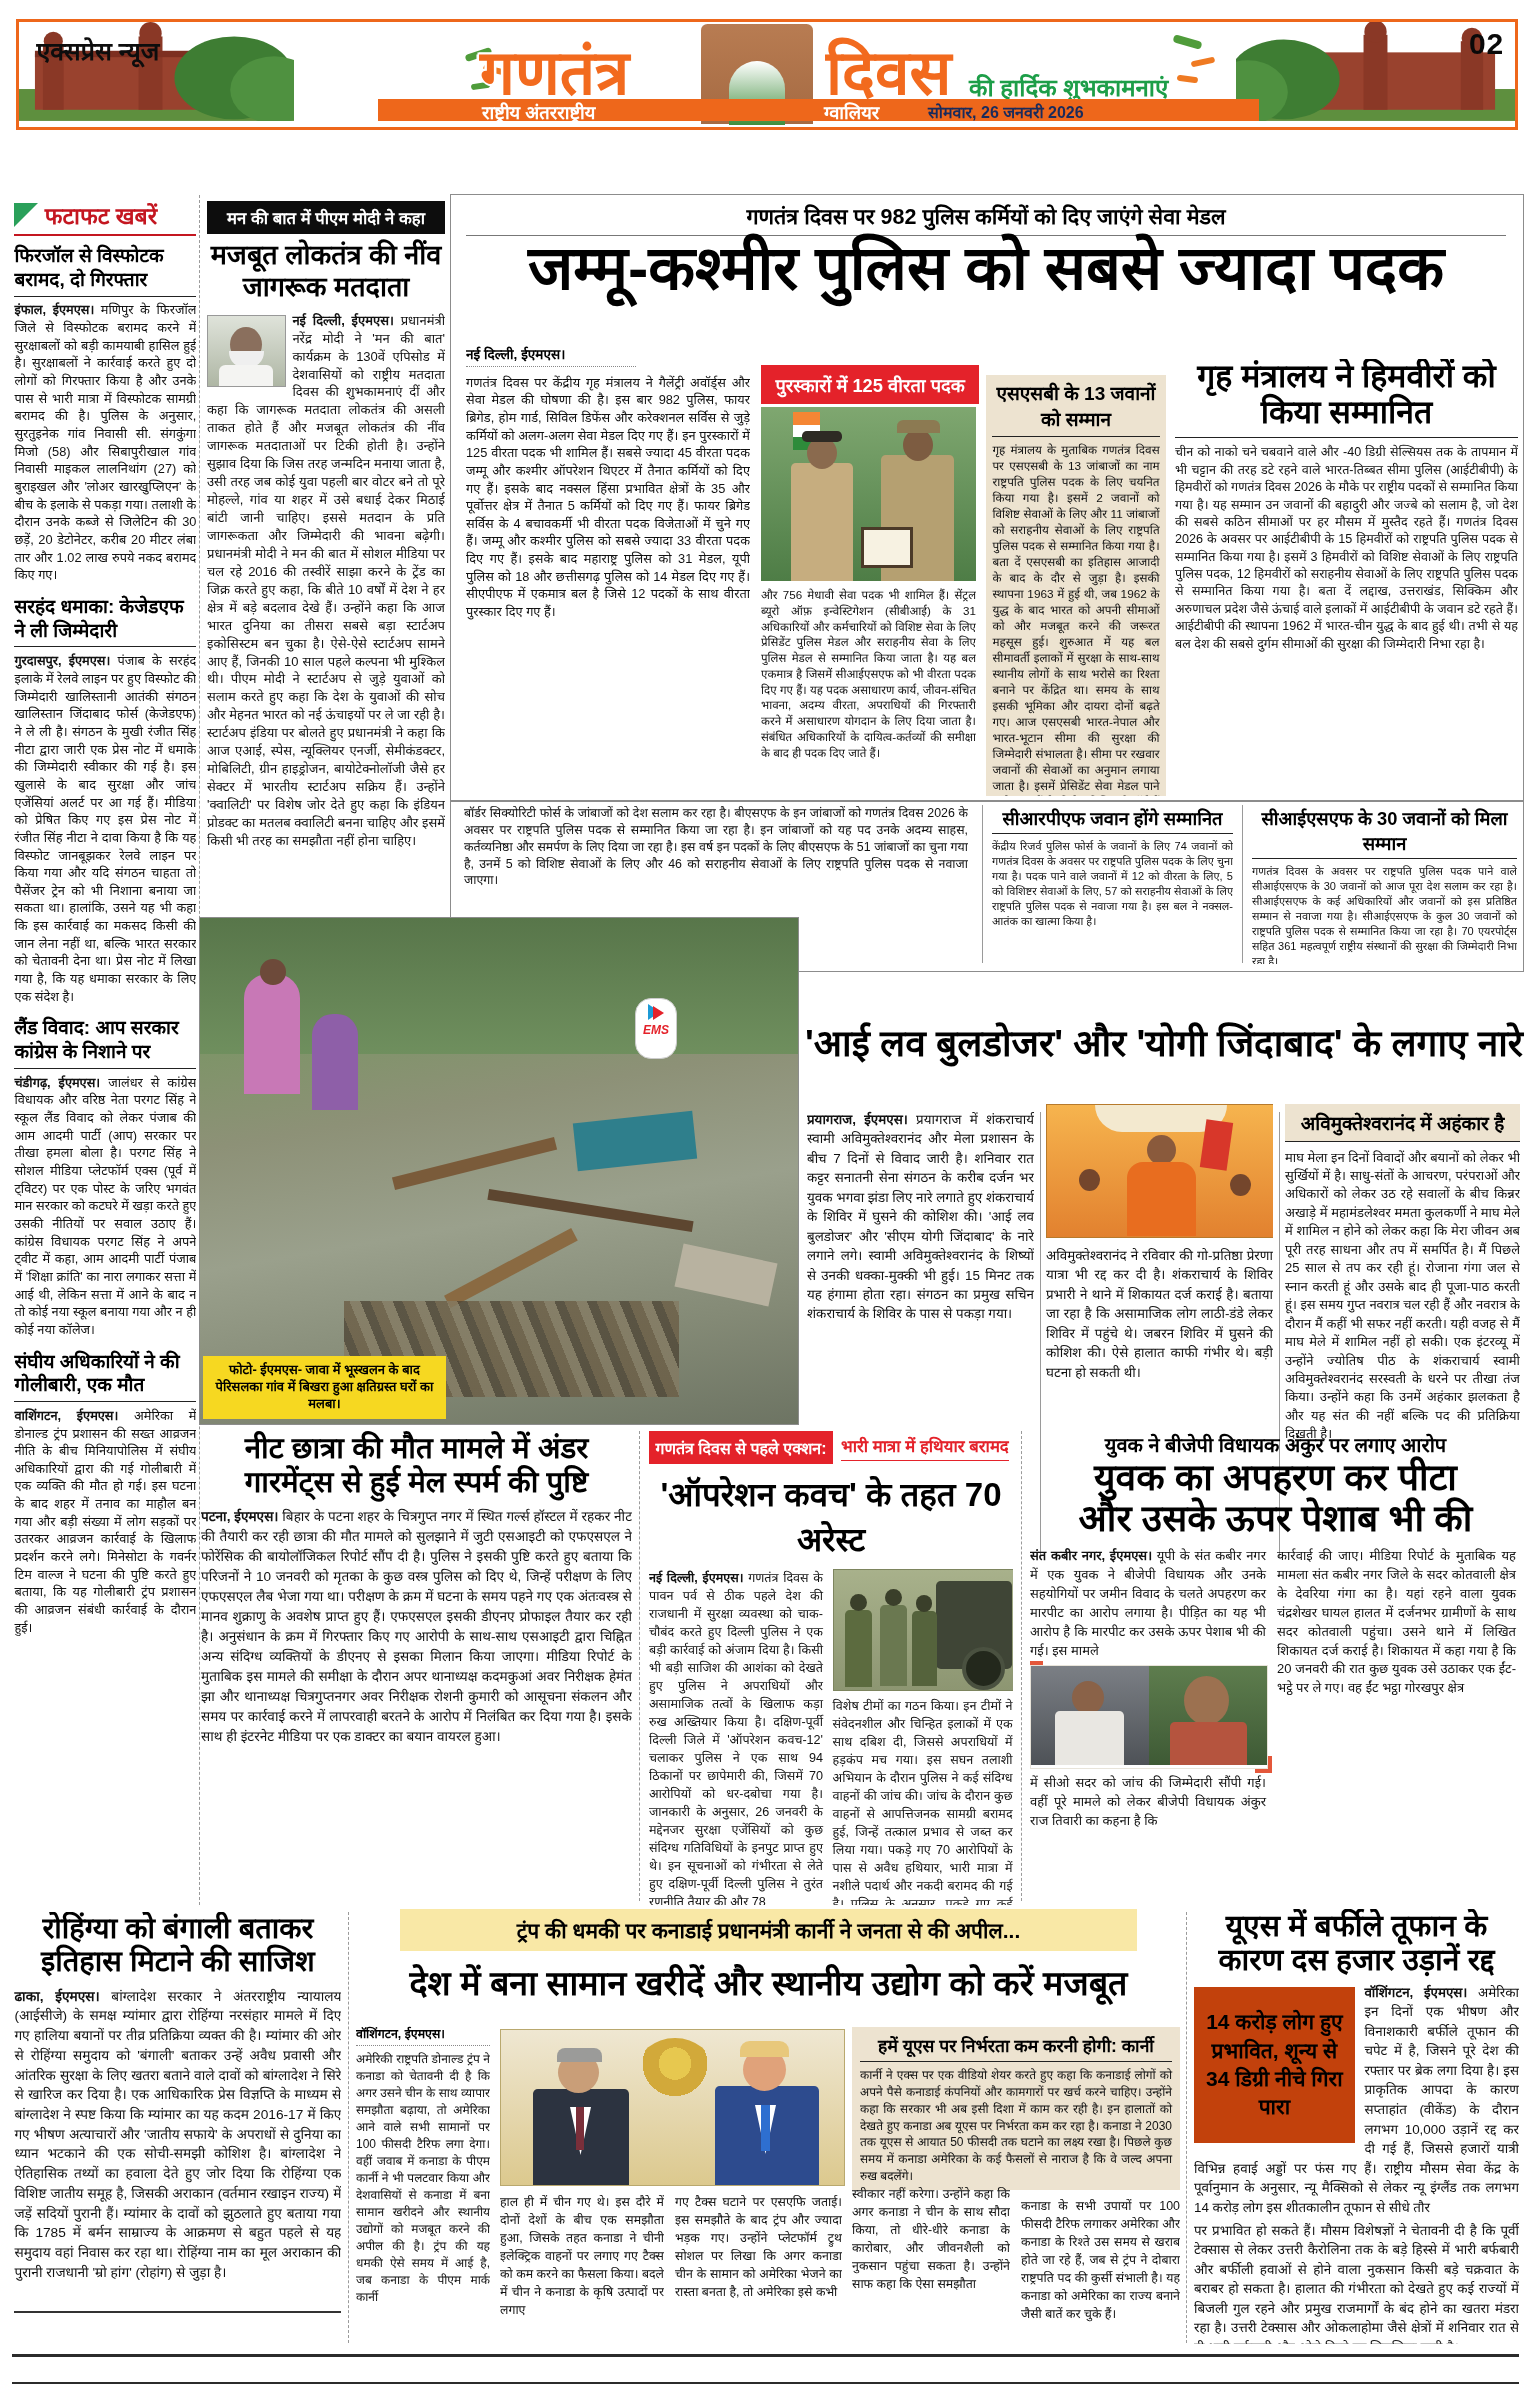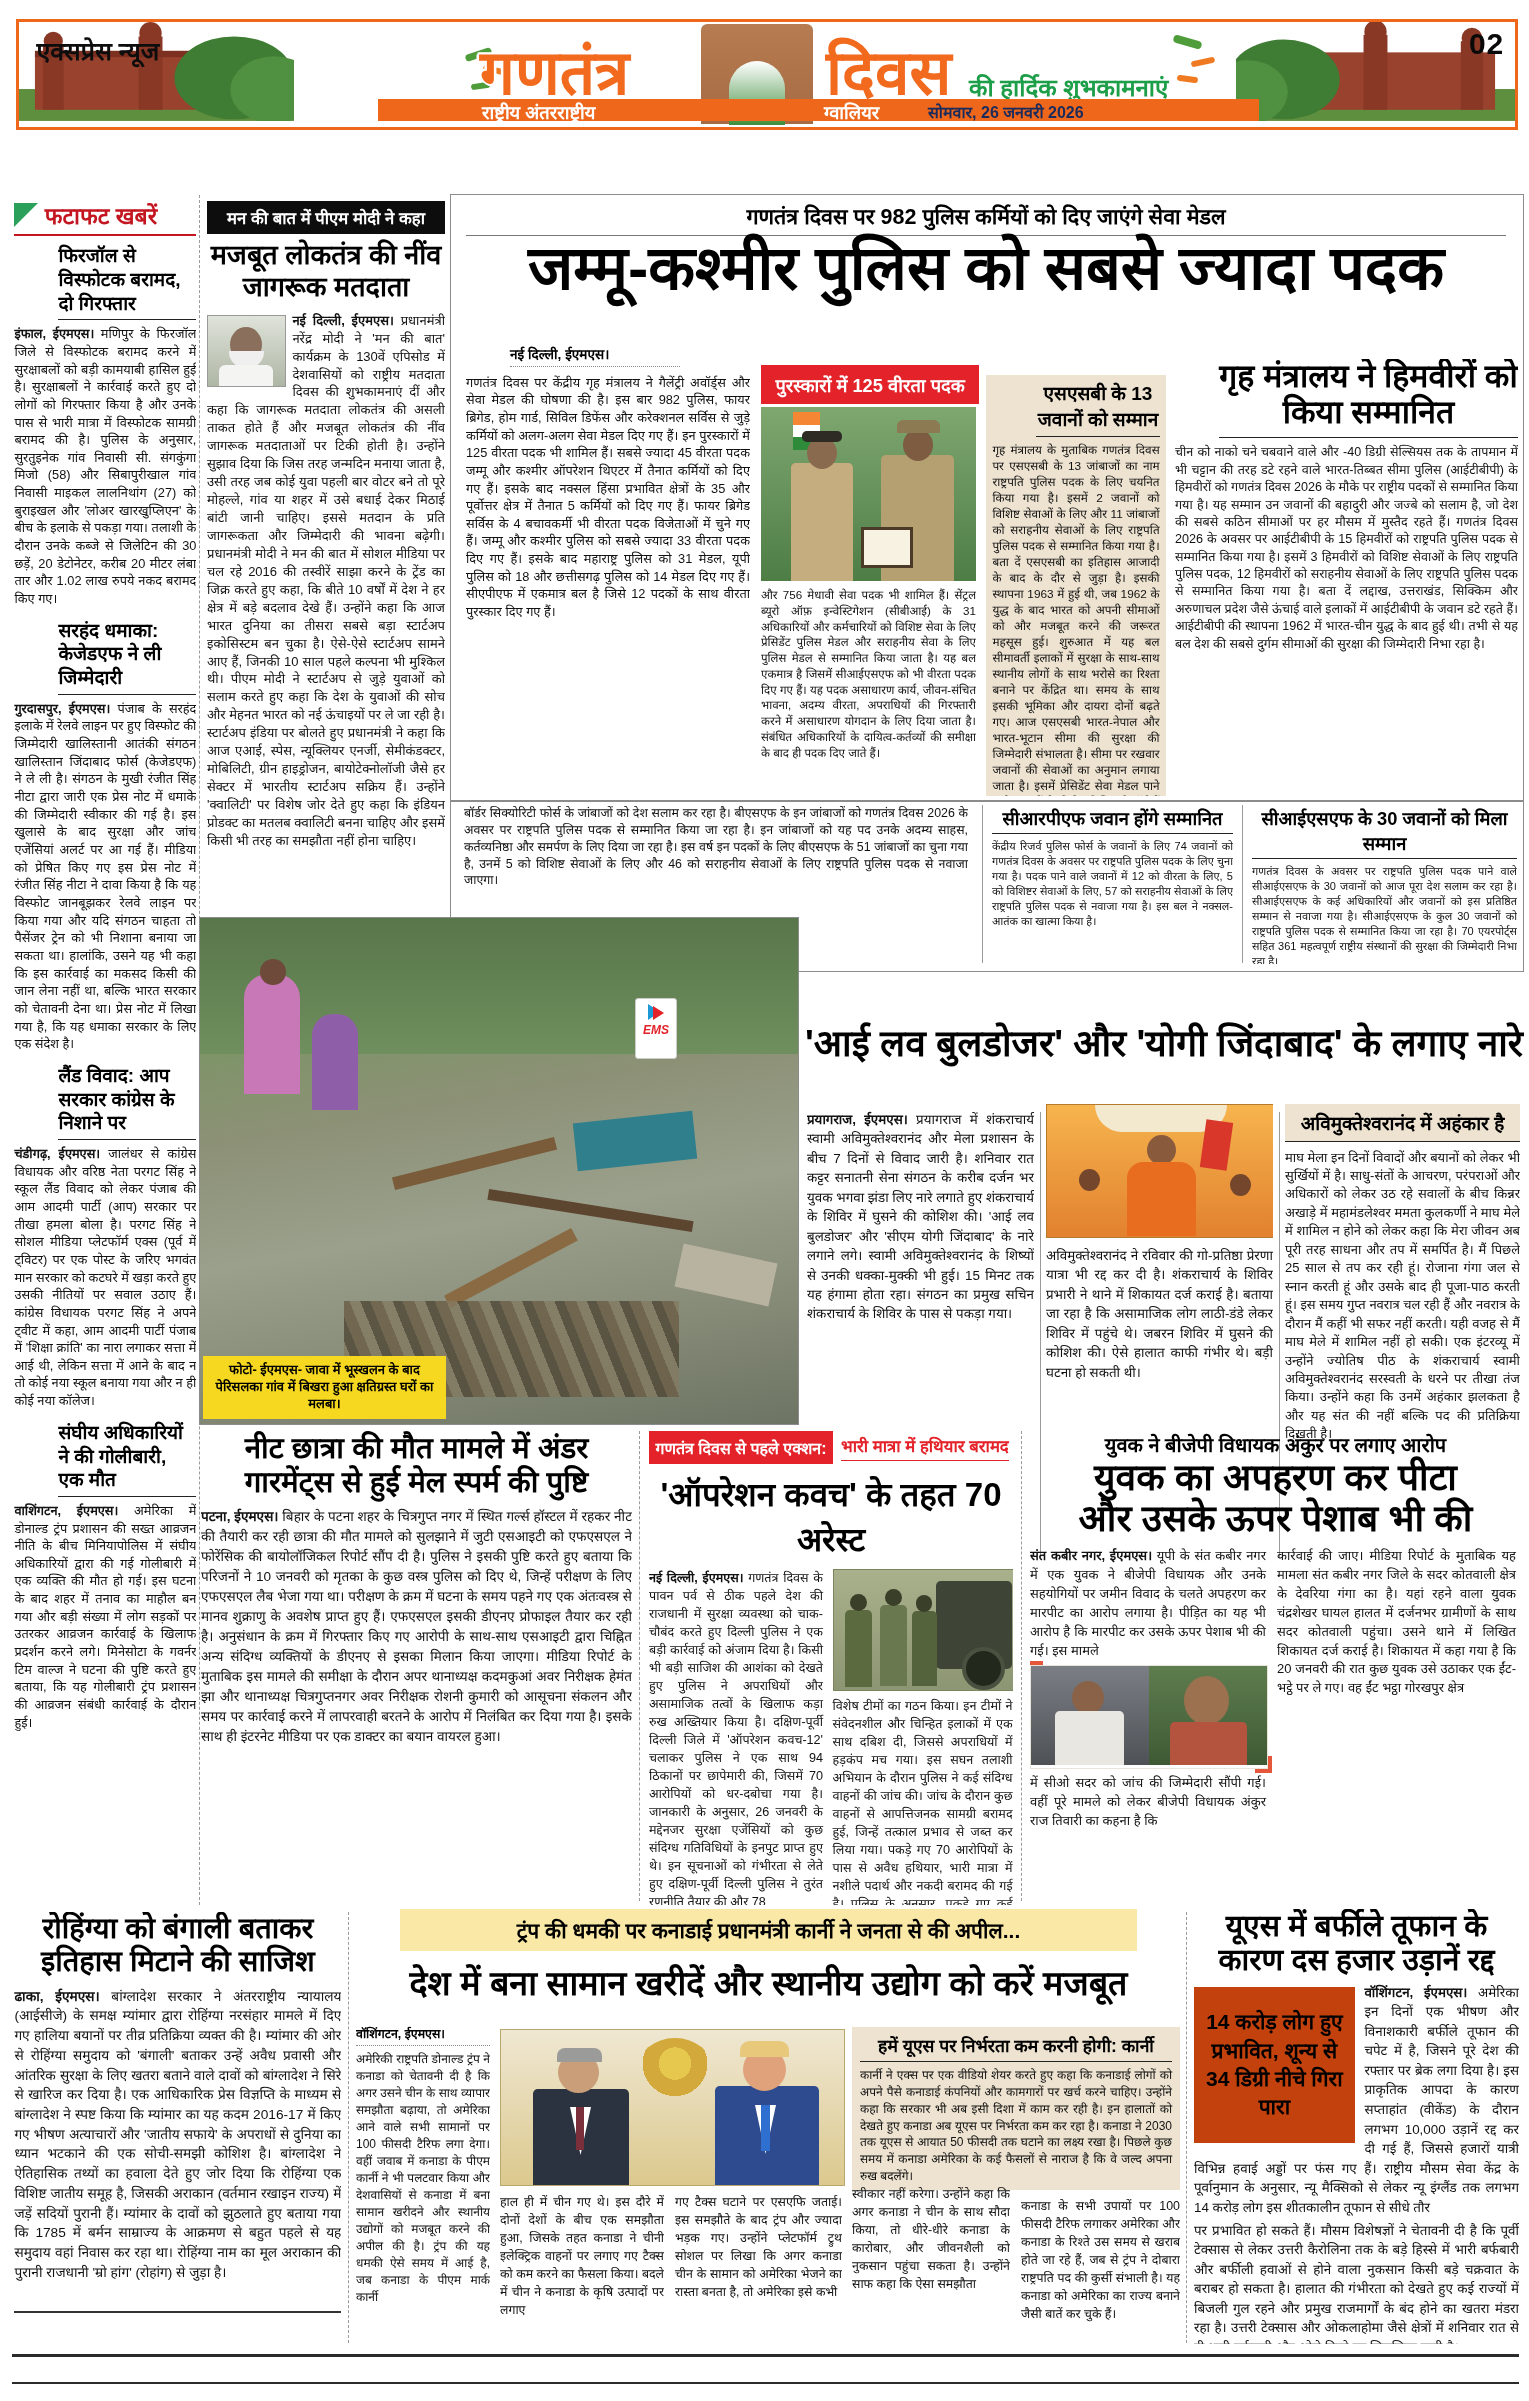--- a/index.html
+++ b/index.html
@@ -5,21 +5,21 @@
   html,body{margin:0;padding:0;background:#e8e8e8;font-family:"Liberation Sans",sans-serif;}
   .page{position:relative;width:1530px;height:2401px;background:#ffffff;margin:0 auto;overflow:hidden;}
   .abs{position:absolute;}
   .j{text-align:justify;}
   .c{text-align:center;}
   .ov{overflow:hidden;}
   .body-txt{font-size:12.8px;line-height:1.38;color:#111;}
   .body-sm{font-size:11.6px;line-height:1.36;color:#111;}
   .dl{font-weight:bold;}
   .hl{font-weight:900;color:#000;}
-  .rule-b{border-bottom:1.6px solid #222;margin-left:44px;}
+  .rule-b{border-bottom:1.6px solid #222;}
   .dash-v{border-left:1.6px dashed #9a9a9a;}
   .sep-v{border-left:0.8px solid #9a9a9a;}
   .box{border:0.8px solid #8c8c8c;}
   .red-badge{background:#e4222a;color:#fff;font-weight:900;}
   .beige{background:#ede3d0;}
   .yellow-cap{background:#f6d821;}
   .pale-yellow{background:#f9e8a6;}
   .hi-yellow{background:#c2410c;}
   .photo{position:absolute;overflow:hidden;}
   .fig{position:absolute;border-radius:4.8px 4.8px 0 0;}
@@ -180,21 +180,21 @@
     <div class="abs" style="left:44px;top:56px;width:56px;height:120px;background:#c878b6;border-radius:24px 24px 0 0;"></div>
     <div class="head-c" style="left:60px;top:41px;width:25.5px;height:25.5px;background:#6d4a3a;"></div>
     <div class="abs" style="left:112px;top:96px;width:46px;height:96px;background:#8e5fa8;border-radius:21px 21px 0 0;"></div>
     <div class="abs" style="left:191px;top:239px;width:167px;height:12.8px;background:#7a5b3a;transform:rotate(-14deg);"></div>
     <div class="abs" style="left:287px;top:287px;width:207px;height:11px;background:#5d4630;transform:rotate(9deg);"></div>
     <div class="abs" style="left:239px;top:343px;width:144px;height:14.4px;background:#8a6a42;transform:rotate(-28deg);"></div>
     <div class="abs" style="left:375px;top:199px;width:120px;height:48px;background:#2f7f8c;transform:rotate(-6deg);"></div>
     <div class="abs" style="left:478px;top:335px;width:96px;height:44px;background:#b8b2a0;transform:rotate(12deg);"></div>
     <div class="abs" style="left:144px;top:383px;width:335px;height:96px;background:repeating-linear-gradient(68deg,#6b5d45 0 11px,#847a62 11px 21px,#4f4636 21px 30px);opacity:.8;"></div>
 
-    <div class="abs c" style="left:435px;top:80px;width:40px;height:59px;background:#fff;border-radius:3px;border:0.8px solid #ccc;">
+    <div class="abs c" style="left:435px;top:80px;width:40px;height:59px;background:#fff;border-radius:16px;border:0.8px solid #ccc;">
       <div style="margin-top:4.8px;">
         <span style="display:inline-block;width:0;height:0;border-left:12.8px solid #1d9ad6;border-top:8px solid transparent;border-bottom:8px solid transparent;"></span><span style="display:inline-block;width:0;height:0;border-left:11px solid #e4222a;border-top:7.2px solid transparent;border-bottom:7.2px solid transparent;margin-left:-6.4px;"></span>
       </div>
       <div style="font-size:12px;font-weight:900;color:#e4222a;font-style:italic;">EMS</div>
     </div>
 
     <div class="abs yellow-cap c" style="left:3.2px;bottom:4.8px;width:233px;font-size:13px;font-weight:800;line-height:1.3;padding:6.4px 4.8px;">फोटो- ईएमएस- जावा में भूस्खलन के बाद पेरिसलका गांव में बिखरा हुआ क्षतिग्रस्त घरों का मलबा।</div>
   </div>
 
   <div class="abs c" style="left:805px;top:1025px;width:718px;font-size:37px;font-weight:900;line-height:1.05;">'आई लव बुलडोजर' और 'योगी जिंदाबाद' के लगाए नारे</div>

